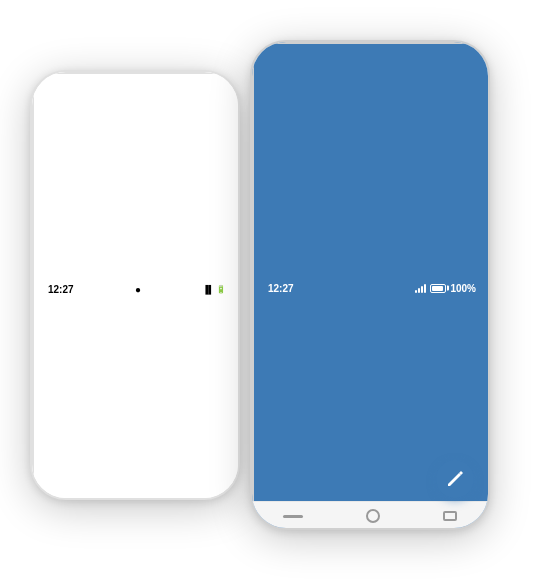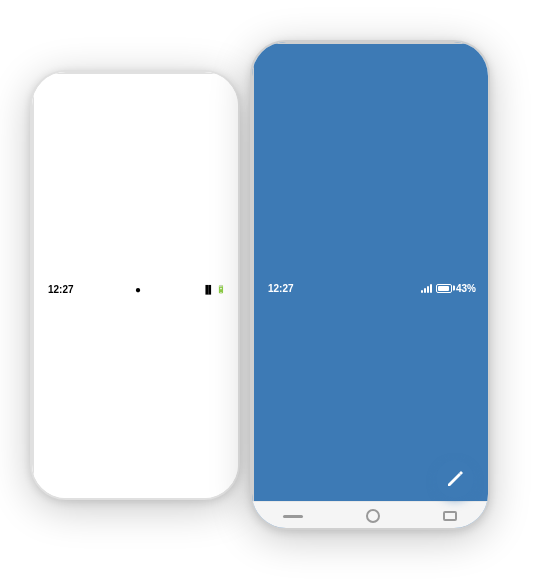--- a/index.html
+++ b/index.html
@@ -186,21 +186,21 @@
       <div class="status-bar-right">
         <div class="signal-bars">
           <span style="height:3px;"></span>
           <span style="height:5px;"></span>
           <span style="height:7px;"></span>
           <span style="height:9px;"></span>
         </div>
         <div class="battery-icon">
           <div class="battery-fill"></div>
         </div>
-        <span>43%</span>
+        <span>100%</span>
       </div>
     </div>
 
     <div class="fab-button">
       <svg width="18" height="18" viewBox="0 0 18 18" fill="none">
         <path d="M2 14 L13 3 L15 5 L4 16 L2 16 Z" fill="white"></path>
         <path d="M13 3 L15 1 L17 3 L15 5 Z" fill="white"></path>
       </svg>
     </div>
 

